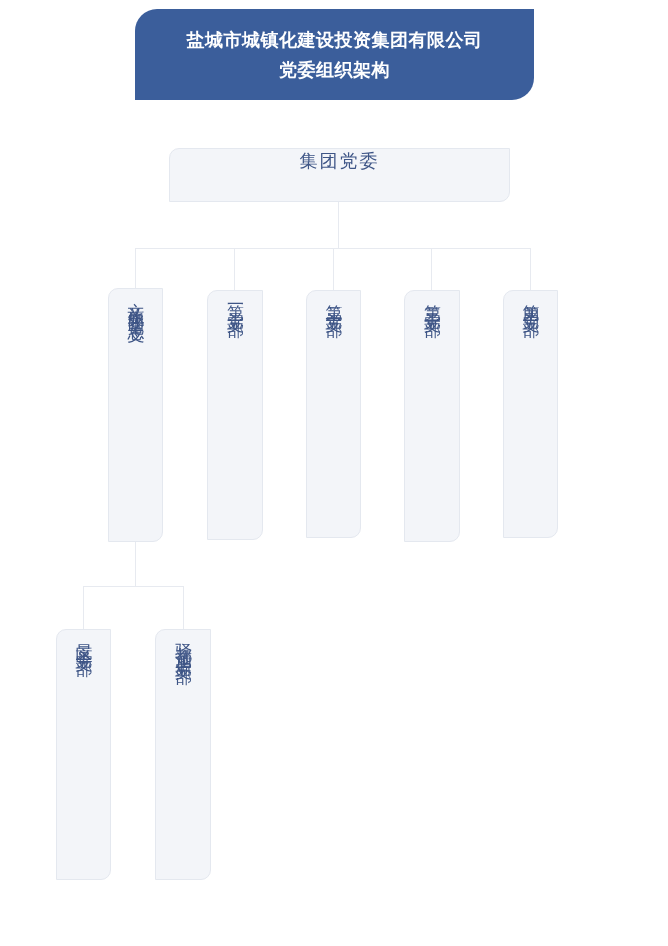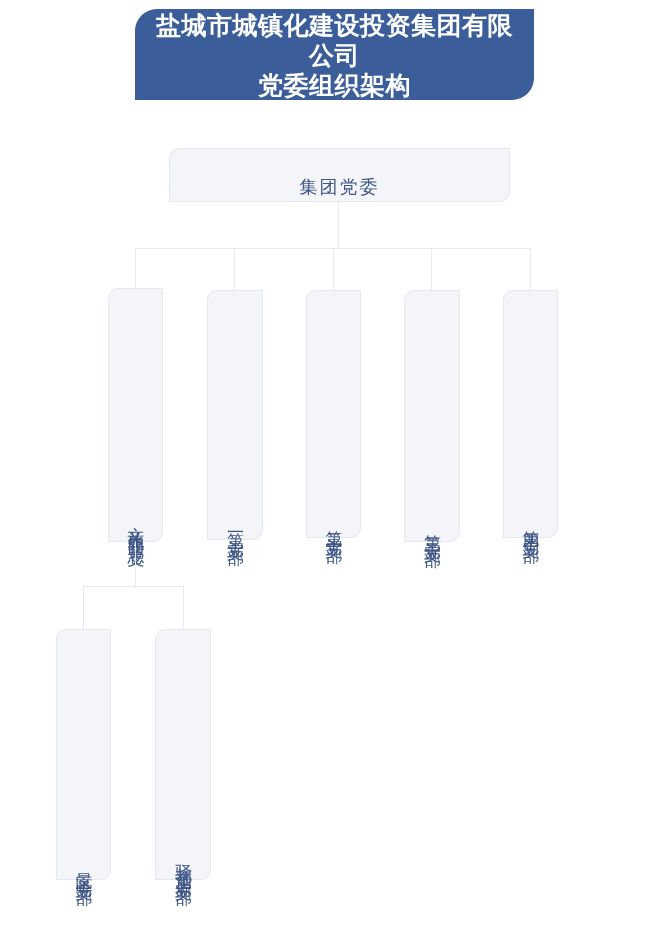--- a/index.html
+++ b/index.html
@@ -33,36 +33,36 @@
     background: #3B5E9B;
     border-radius: 22px 0 22px 0;
     display: flex;
     align-items: center;
     justify-content: center;
     box-sizing: border-box;
     padding: 0 14px;
   }
   .title-text {
     color: #ffffff;
-    font-size: 25px;
+    font-size: 18px;
     font-weight: bold;
     line-height: 30px;
     text-align: center;
     letter-spacing: 0.5px;
     white-space: pre-line;
   }
 
   
   .node {
     position: absolute;
     background: #F3F5F9;
     border: 1px solid #E4E8EF;
     box-sizing: border-box;
     display: flex;
-    align-items: flex-end;
+    align-items: flex-start;
     justify-content: center;
   }
   .node-label {
     color: #3E5586;
     font-size: 17px;
     line-height: 1.42;
     text-align: center;
     letter-spacing: 1px;
   }
 

